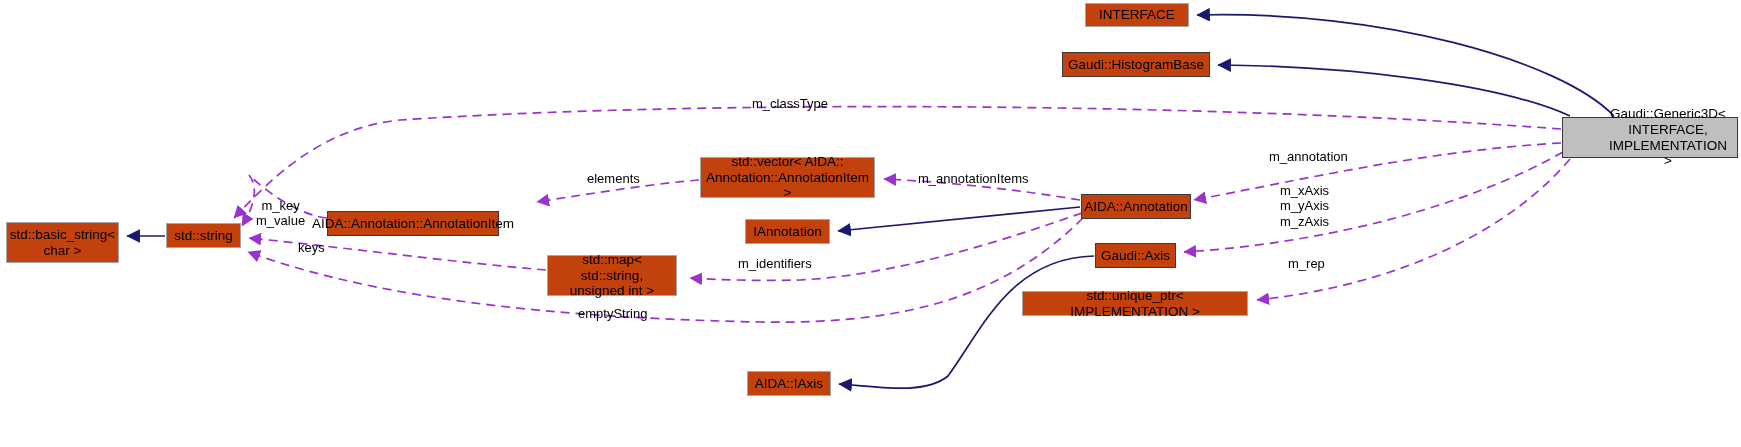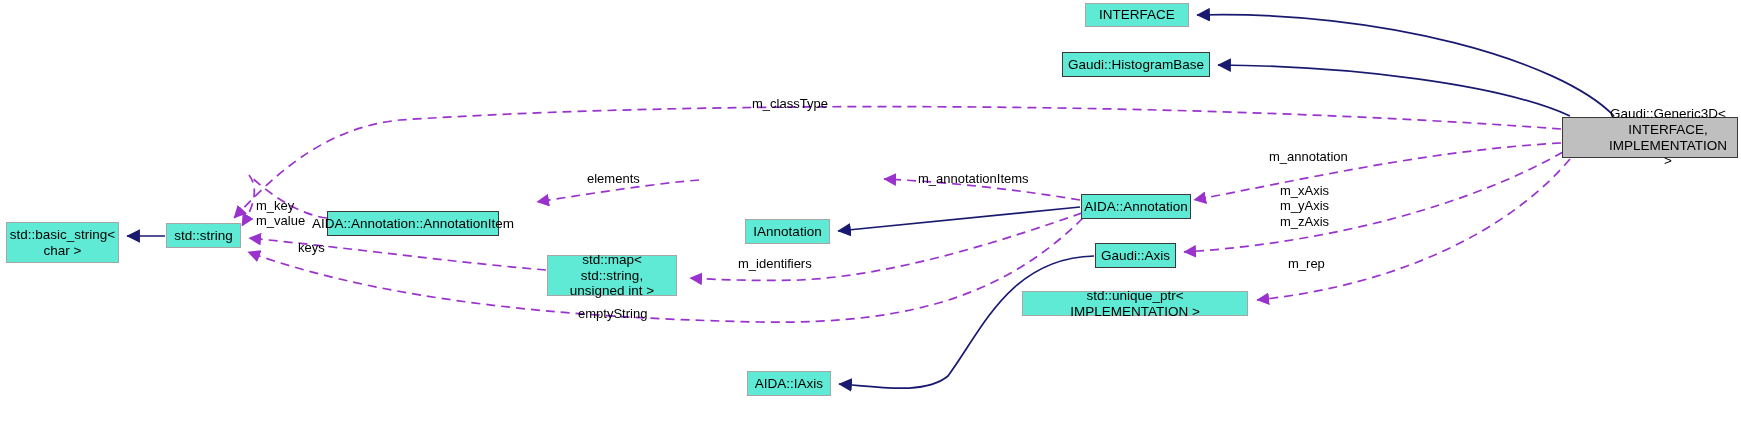--- a/index.html
+++ b/index.html
@@ -22,21 +22,21 @@
     width: 1741px;
     height: 447px;
   }
   .node {
     position: absolute;
     box-sizing: border-box;
     display: flex;
     align-items: center;
     justify-content: center;
     text-align: center;
-    background: #5eead4;
+    background: #c2410c;
     font-size: 13.5px;
     color: #000000;
     line-height: 1.18;
     white-space: pre-line;
     padding: 0 6px;
     z-index: 5;
   }
   .node.plain {
     border: 1px solid #a6a6a6;
   }
@@ -46,21 +46,21 @@
   .node.current {
     border: 1.6px solid #3a3a3a;
     background: #bfbfbf;
     padding-left: 42px;
   }
   .edge-label {
     position: absolute;
     font-size: 13px;
     color: #000000;
     white-space: pre-line;
-    text-align: left;
+    text-align: center;
     line-height: 1.18;
     background: transparent;
     z-index: 6;
   }
 </style>
 </head>
 <body>
 
 <div id="diagram-root">
 
@@ -111,20 +111,22 @@
     </g>
   </svg>
 
   <div class="node plain" style="left:1085px;top:3px;width:104px;height:24px;">INTERFACE</div>
 
   <div class="node solid" style="left:1062px;top:52px;width:148px;height:25px;">Gaudi::HistogramBase</div>
 
   <div class="node current" style="left:1562px;top:117px;width:176px;height:41px;">Gaudi::Generic3D&lt; INTERFACE,
 IMPLEMENTATION &gt;</div>
 
+  <div class="node plain" style="left:700px;top:157px;width:175px;height:41px;">std::vector&lt; AIDA::
+Annotation::AnnotationItem &gt;</div>
 
   <div class="node solid" style="left:327px;top:195px;width:172px;height:25px;margin-top:16px;">AIDA::Annotation::AnnotationItem</div>
 
   <div class="node solid" style="left:1081px;top:194px;width:110px;height:25px;">AIDA::Annotation</div>
 
   <div class="node plain" style="left:6px;top:222px;width:113px;height:41px;">std::basic_string&lt;
 char &gt;</div>
 
   <div class="node plain" style="left:166px;top:223px;width:75px;height:25px;">std::string</div>
 

